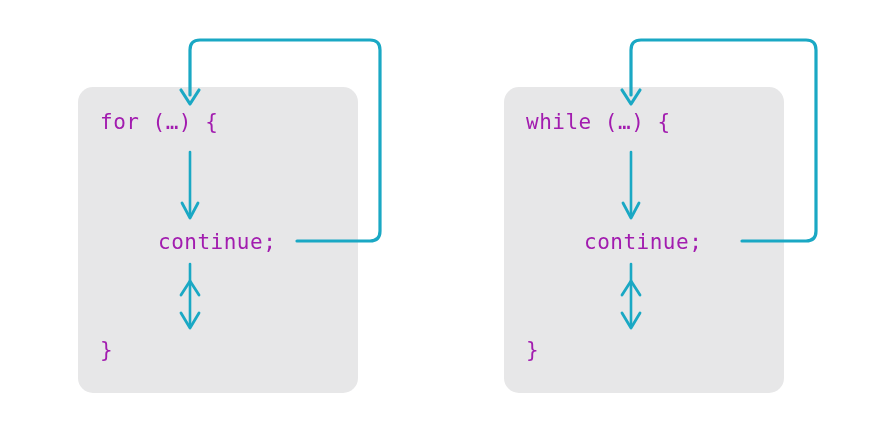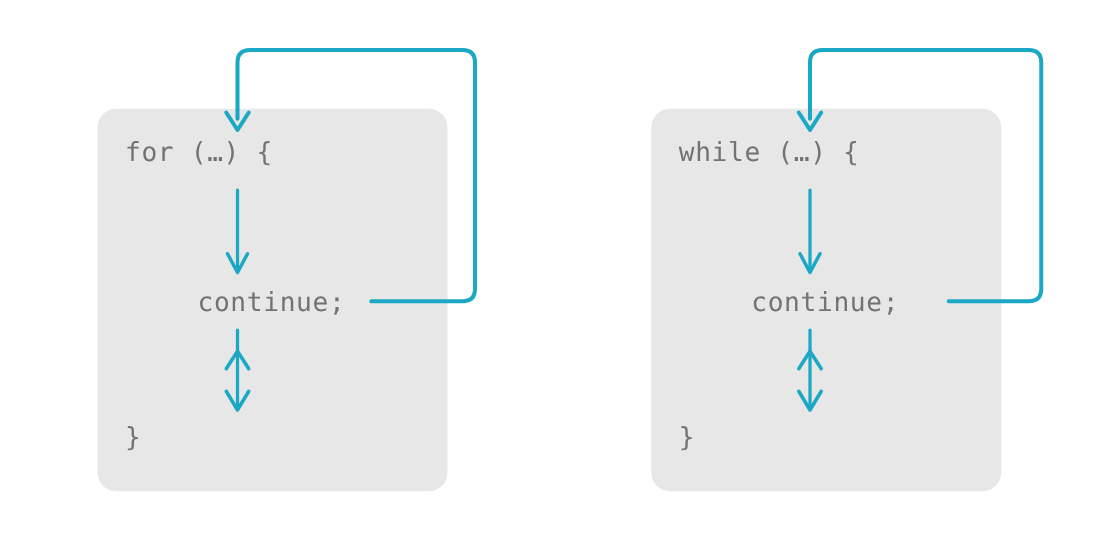--- a/index.html
+++ b/index.html
@@ -16,35 +16,35 @@
     overflow: hidden;
     font-family: "DejaVu Sans Mono", "Liberation Mono", monospace;
   }
   .panel {
     position: absolute;
     top: 0;
     width: 443px;
     height: 442px;
   }
   .panel-left  { left: 0; }
-  .panel-right { left: 443px; }
+  .panel-right { left: 426px; }
 
   .code-box {
     position: absolute;
     left: 78px;
     top: 87px;
     width: 280px;
     height: 306px;
     background: #e7e7e8;
     border-radius: 15px;
   }
 
   .code-line {
     position: absolute;
-    color: #737373;
+    color: #a21caf;
     font-family: "DejaVu Sans Mono", "Liberation Mono", monospace;
     font-size: 21px;
     letter-spacing: 0.5px;
     white-space: pre;
     line-height: 1;
   }
   .line-header  { left: 100px; top: 112px; }
   .line-body    { left: 158px; top: 232px; }
   .line-close   { left: 100px; top: 340px; }
 

